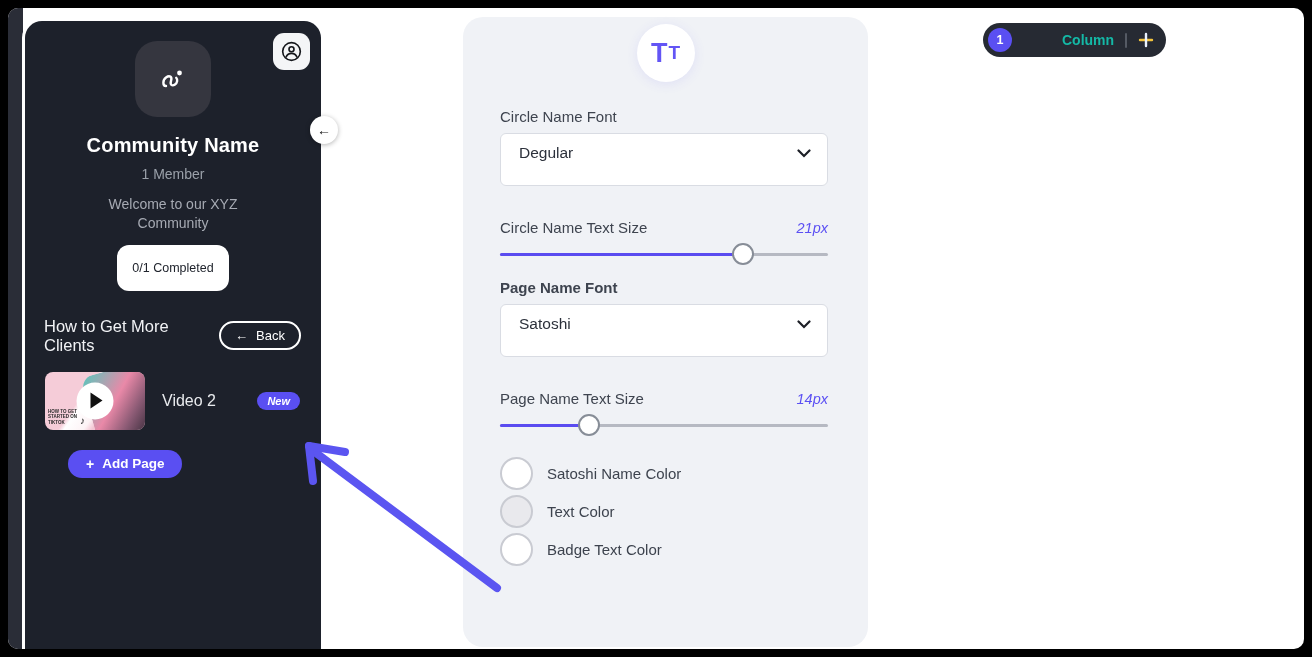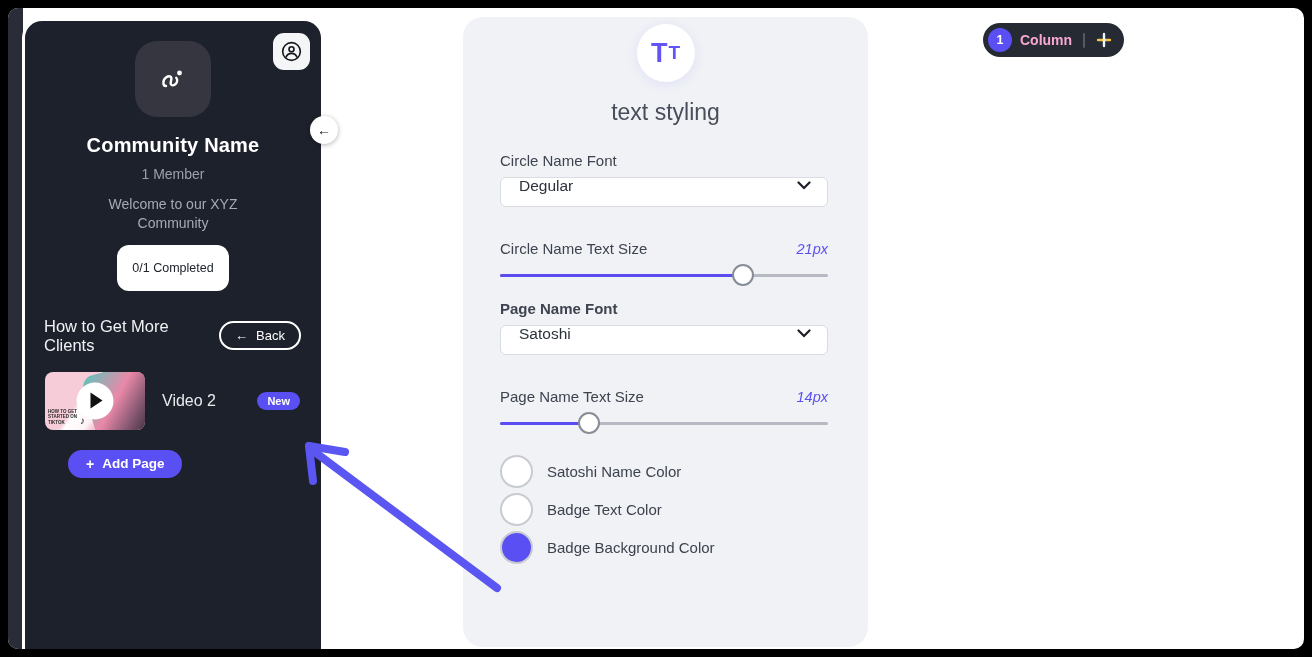--- a/index.html
+++ b/index.html
@@ -41,21 +41,21 @@
   .back-btn { display:inline-flex; align-items:center; gap:8px; border:2px solid #fff; border-radius:17px;
               padding:5px 14px; color:#fff; font-size:13px; cursor:pointer; background:transparent; }
 
   .video-list { margin-top:12px; }
   .video-row { margin:0 9px; height:68px; border-radius:10px; display:flex; align-items:center;
                padding:0 12px 0 11px; gap:17px; cursor:pointer; }
   .video-row.active { background:#262b34; }
   .video-row + .video-row { margin-top:6px; }
   .video-title { color:#e9ebee; font-size:16px; }
   .new-badge { margin-left:auto; background:#5a4ff2; color:#fff; font-size:11px; font-weight:600;
-               padding:3px 10px; border-radius:10px; }
+               padding:3px 10px; border-radius:10px;font-style:italic; }
 
   .thumb { position:relative; width:100px; height:58px; border-radius:8px; overflow:hidden; flex-shrink:0; }
   .thumb-yt { background:linear-gradient(105deg,#4a2c38,#221d27 45%,#35222e 75%,#1c1a22); }
   .yt-logo { position:absolute; left:7px; top:9px; width:21px; height:14px; background:#e23c2e; border-radius:4px;
              display:flex; align-items:center; justify-content:center; }
   .yt-logo::after { content:""; border-left:6px solid #fff; border-top:4px solid transparent; border-bottom:4px solid transparent; }
   .thumb-caption-yt { position:absolute; left:4px; bottom:3px; color:#fff; font-size:7px; font-style:italic;
                       font-weight:800; line-height:1.1; letter-spacing:.2px; text-shadow:1px 1px 0 #000; }
   .thumb-caption-yt span { display:block; }
   .play-btn { position:absolute; left:50%; top:50%; transform:translate(-50%,-50%); width:37px; height:37px;
@@ -76,21 +76,21 @@
   
   .panel { position:absolute; left:455px; top:9px; width:405px; height:630px; background:#f0f2f6; border-radius:20px; }
   .panel-icon { width:58px; height:58px; margin:7px auto 0; background:#fff; border-radius:50%;
                 display:flex; align-items:center; justify-content:center; box-shadow:0 2px 12px rgba(90,79,242,.10); }
   .panel-icon .t1 { color:#6355f5; font-size:27px; font-weight:800; }
   .panel-icon .t2 { color:#6355f5; font-size:19px; font-weight:800; margin-left:1px; }
   .panel-title { margin-top:17px; text-align:center; color:#484e5a; font-size:23px; }
   .panel-body { padding:26px 40px 0 37px; }
 
   .field-label { color:#3e444f; font-size:15px; }
-  .select-box { margin-top:8px; height:30px; background:#fff; border:1px solid #d9dce3; border-radius:6px;
+  .select-box { margin-top:8px; height:53px; background:#fff; border:1px solid #d9dce3; border-radius:6px;
                 display:flex; align-items:center; padding:0 16px 13px 18px; color:#2c313b; font-size:15.5px; cursor:pointer; }
   .select-chevron { margin-left:auto; display:flex; }
 
   .size-row { margin-top:33px; display:flex; align-items:baseline; justify-content:space-between; }
   .size-value { color:#5b50f3; font-size:14.5px; font-style:italic; }
   .slider { position:relative; height:22px; margin-top:7px; cursor:pointer; }
   .slider .track { position:absolute; left:0; right:0; top:10px; height:3px; background:#b6b9c2; border-radius:2px; }
   .slider .fill  { position:absolute; left:0; top:10px; height:3px; background:#5a4cf0; border-radius:2px; }
   .slider .thumbdot { position:absolute; top:0; width:22px; height:22px; margin-left:-11px; background:#fff;
                       border:2.5px solid #878d97; border-radius:50%; }
@@ -100,21 +100,21 @@
   .swatches { margin-top:18px; }
   .swatch-row { display:flex; align-items:center; gap:14px; height:38px; cursor:pointer; }
   .swatch { width:33px; height:33px; border-radius:50%; border:2px solid #c9cbd2; }
   .swatch-label { color:#3d434e; font-size:15px; }
 
   
   .toolbar-pill { position:absolute; left:975px; top:15px; height:34px; background:#262a33; border-radius:17px;
                   display:flex; align-items:center; padding:0 12px 0 5px; gap:8px; }
   .count-circle { width:24px; height:24px; background:#5a4ff2; border-radius:50%; color:#fff; font-size:12.5px;
                   font-weight:700; display:flex; align-items:center; justify-content:center; cursor:pointer; }
-  .col-label { color:#f9a8d4; font-size:14px; font-weight:600; }
+  .col-label { color:#14b8a6; font-size:14px; font-weight:600;margin-left:42px; }
   .pill-divider { width:2px; height:15px; background:#555a64; margin:0 3px; border-radius:1px; }
 
   .arrow-overlay { position:absolute; left:290px; top:428px; width:215px; height:165px; pointer-events:none; z-index:8; }
 
   svg { display:block; }
 </style>
 </head>
 <body>
 
 <div class="frame">
@@ -189,21 +189,20 @@
 
       </div>
     </div>
 
     <div class="panel">
 
       <div class="panel-icon">
         <span class="t1">T</span>
         <span class="t2">T</span>
       </div>
-      <div class="panel-title">text styling</div>
 
       <div class="panel-body">
 
         <div class="field-label">Circle Name Font</div>
         <div class="select-box">
           <span>Degular</span>
           <span class="select-chevron">
             <svg width="14" height="9" viewBox="0 0 14 9" fill="none" stroke="#1c1f26" stroke-width="2.2" stroke-linecap="round">
               <path d="M1.5 1.5 L7 7 L12.5 1.5"></path>
             </svg>
@@ -239,26 +238,26 @@
           <div class="fill" style="width: 27%;"></div>
           <div class="thumbdot" style="left: 27%;"></div>
         </div>
 
         <div class="swatches">
           <div class="swatch-row">
             <span class="swatch" style="background: rgb(255, 255, 255);"></span>
             <span class="swatch-label">Satoshi Name Color</span>
           </div>
           <div class="swatch-row">
+            <span class="swatch" style="background: rgb(233, 233, 237);"></span>
+            <span class="swatch-label">Text Color</span>
+          </div>
+          <div class="swatch-row">
             <span class="swatch" style="background: rgb(255, 255, 255);"></span>
             <span class="swatch-label">Badge Text Color</span>
-          </div>
-          <div class="swatch-row">
-            <span class="swatch" style="background: rgb(90, 79, 242);"></span>
-            <span class="swatch-label">Badge Background Color</span>
           </div>
         </div>
 
       </div>
     </div>
 
     <div class="toolbar-pill">
       <span class="count-circle">1</span>
       <span class="col-label">Column</span>
       <span class="pill-divider"></span>

